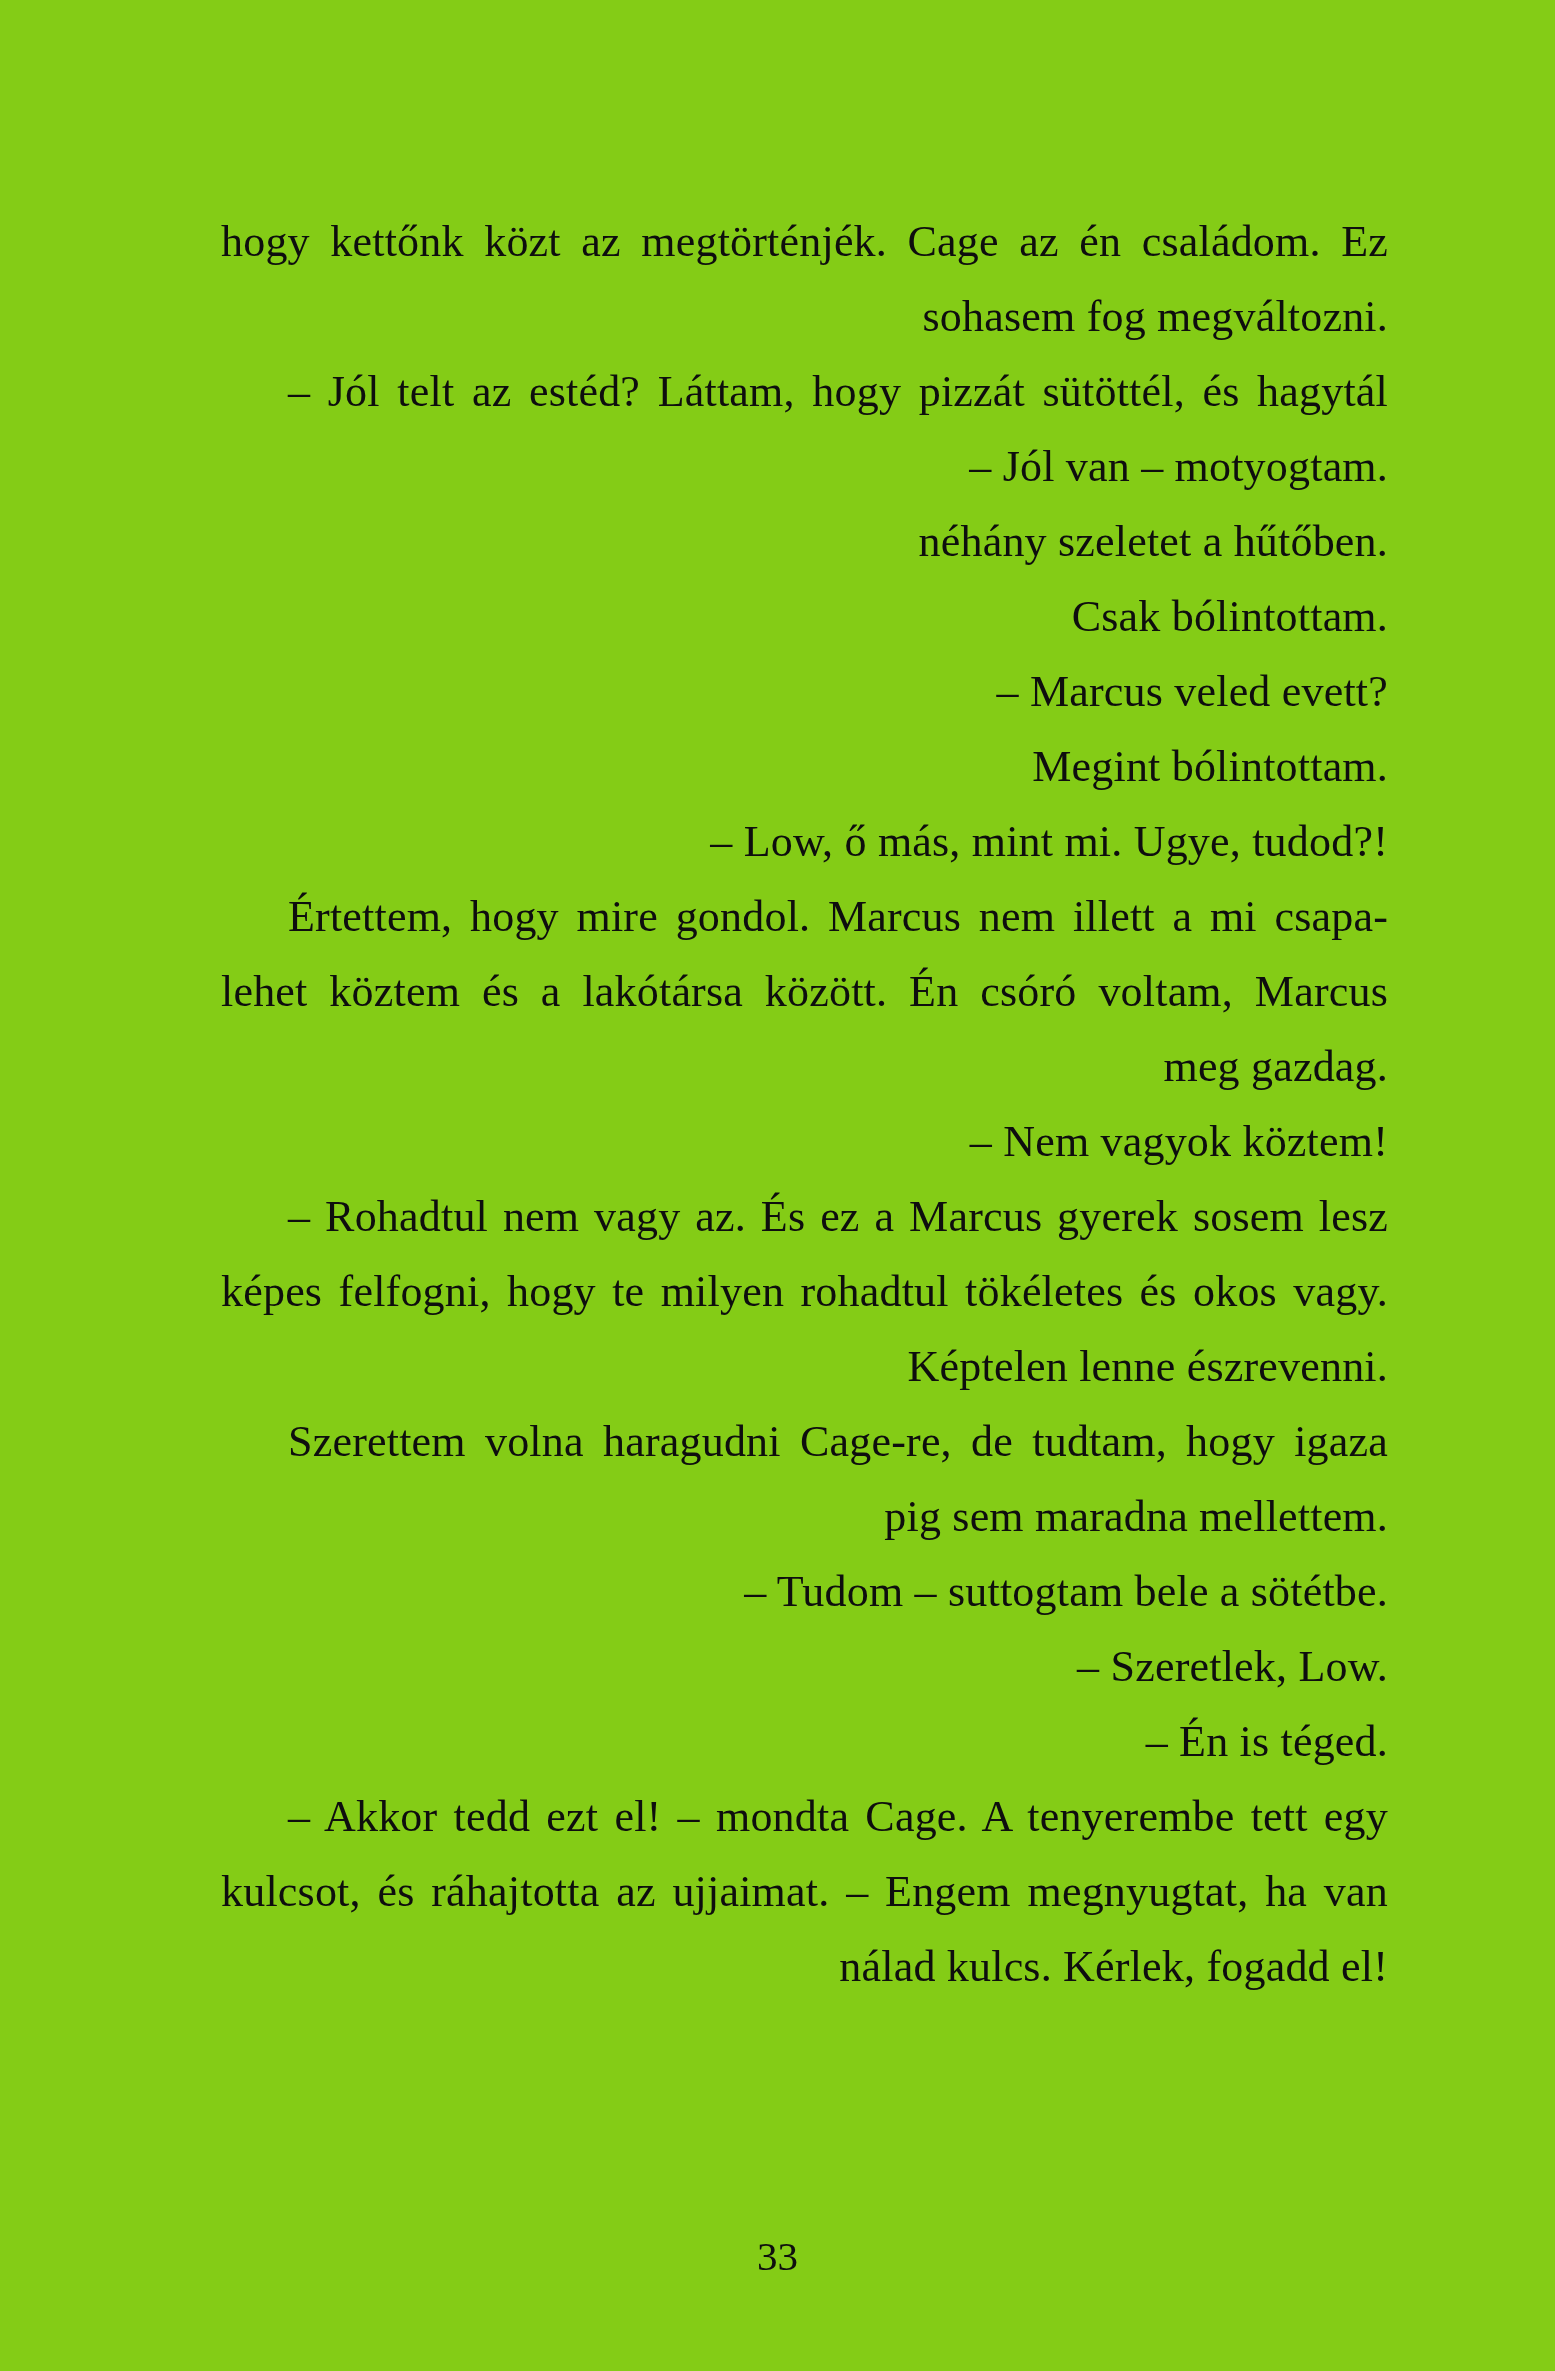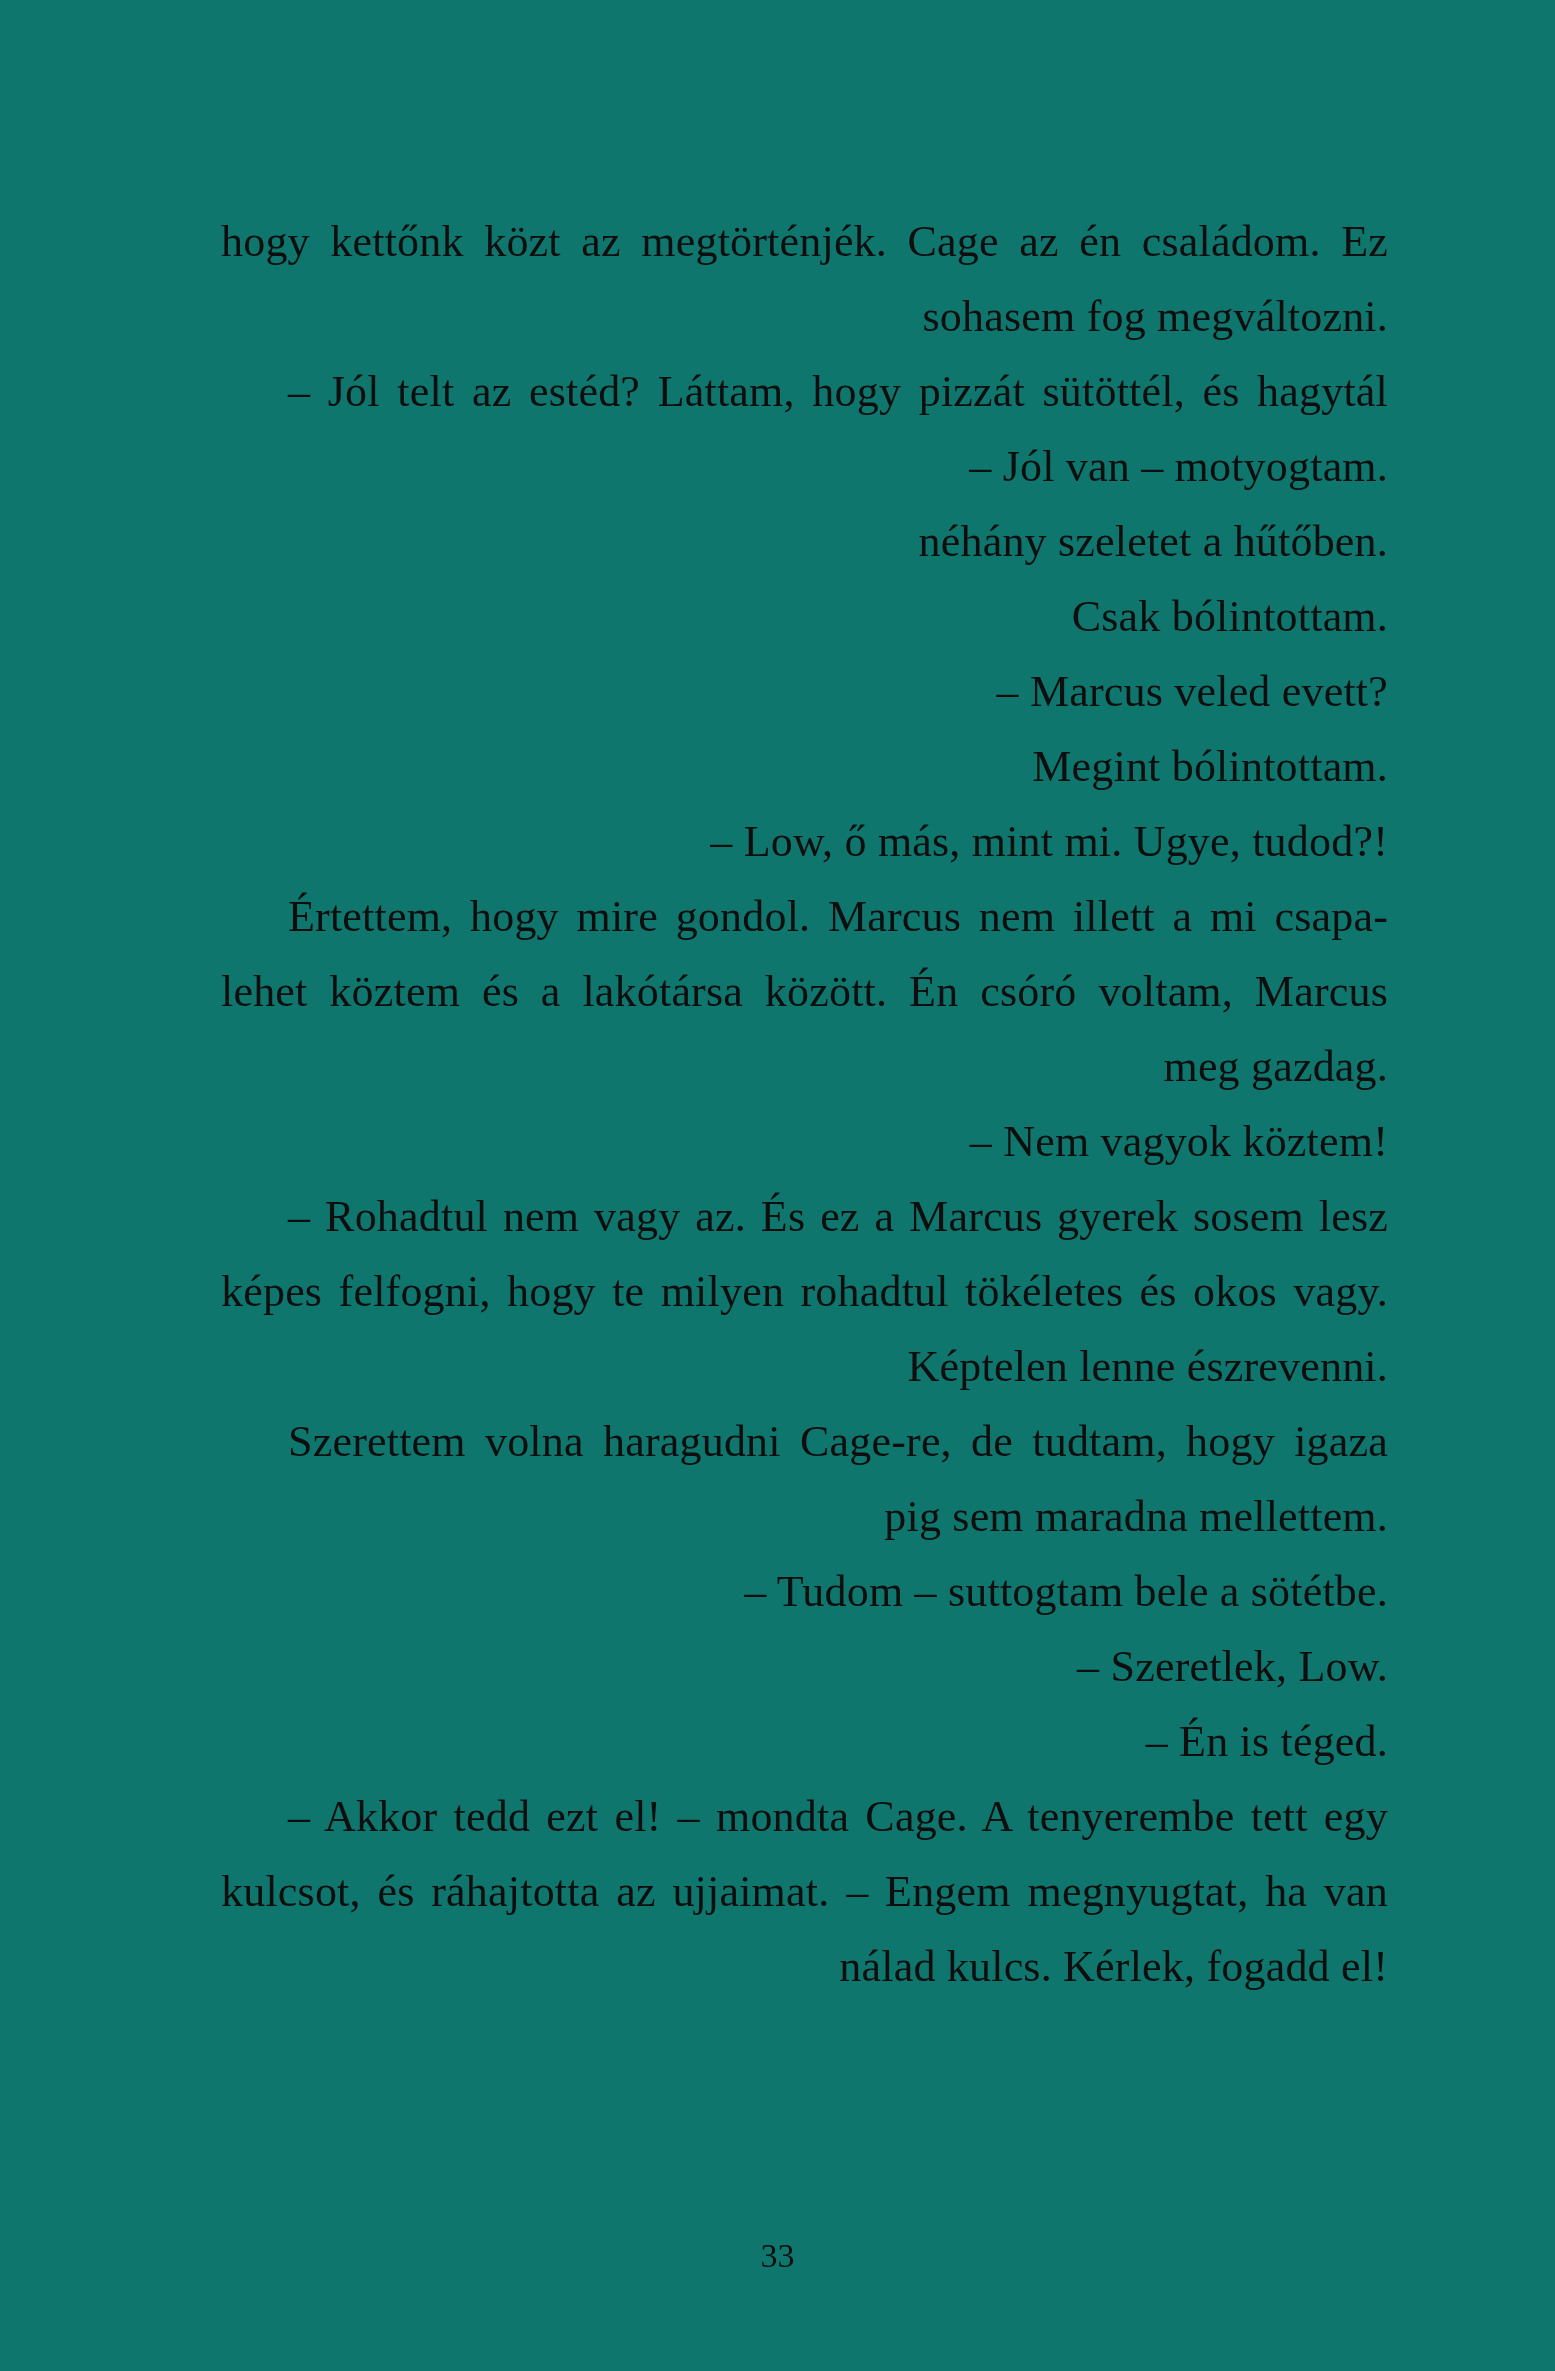--- a/index.html
+++ b/index.html
@@ -4,21 +4,21 @@
 <style>
   html, body {
     margin: 0;
     padding: 0;
     background: #ffffff;
   }
   .page {
     position: relative;
     width: 1555px;
     height: 2372px;
-    background: #0f766e;
+    background: #84cc16;
     overflow: hidden;
     font-family: "Liberation Serif", "DejaVu Serif", serif;
     color: #0e0e0e;
   }
   .text-block {
     position: absolute;
     left: 221px;
     top: 204px;
     width: 1167px;
     font-size: 44px;
@@ -38,21 +38,21 @@
   }
   .line.indent {
     padding-left: 67px;
   }
   .page-number {
     position: absolute;
     top: 2231px;
     left: 0;
     width: 100%;
     text-align: center;
-    font-size: 34px;
+    font-size: 41px;
     line-height: 50px;
   }
 </style>
 </head>
 <body>
 
 <div class="page">
   <div class="text-block" id="text-block">
       <div class="line justify">hogy kettőnk közt az megtörténjék. Cage az én családom. Ez</div>
       <div class="line">sohasem fog megváltozni.</div>

